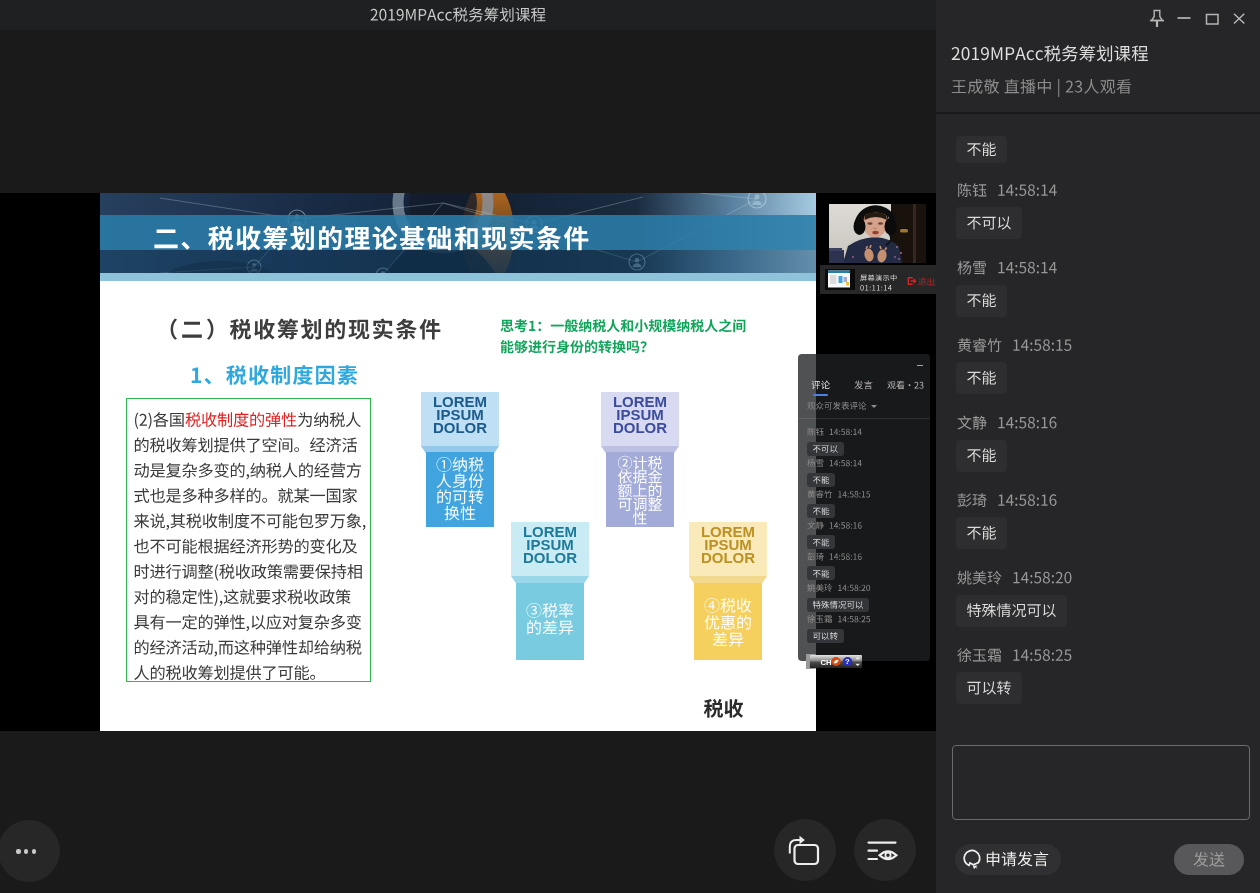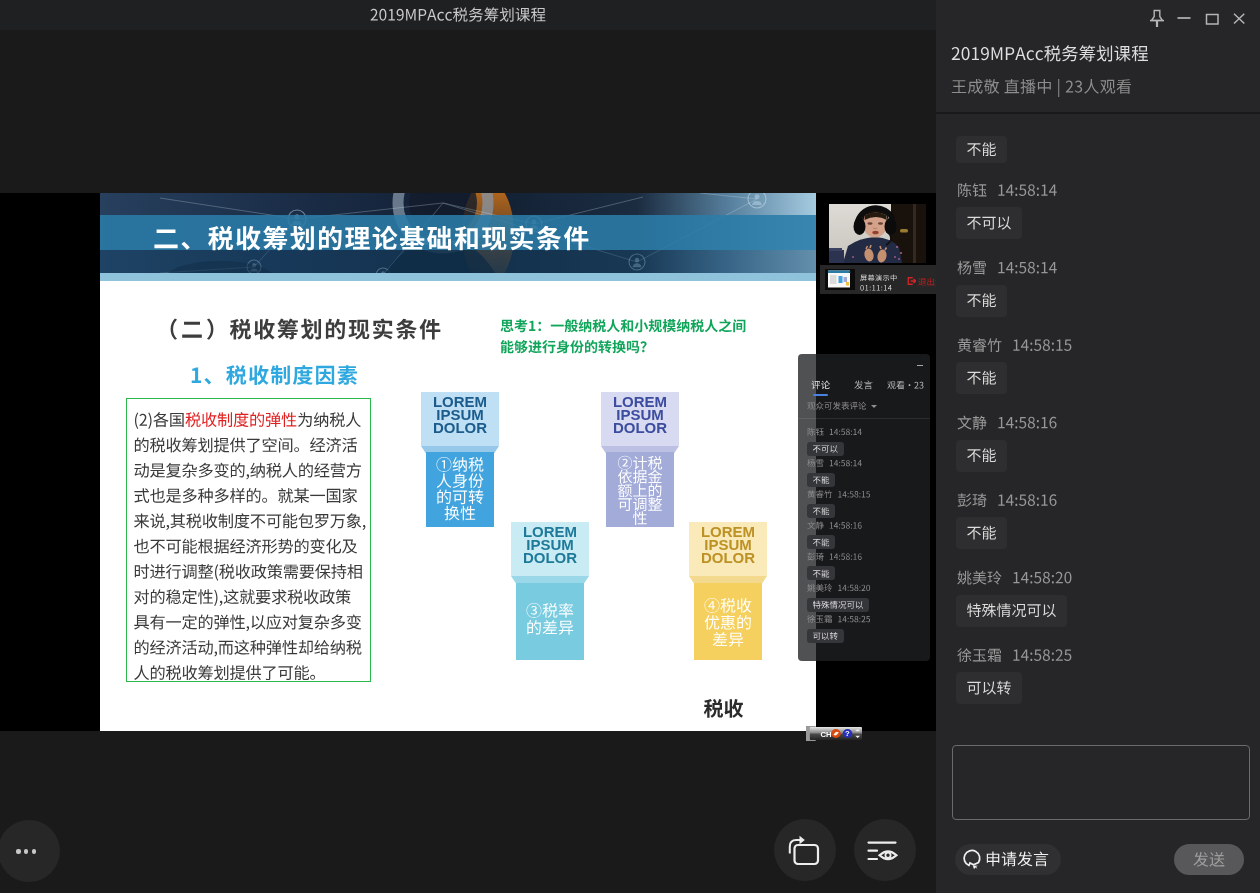--- a/index.html
+++ b/index.html
@@ -166,21 +166,21 @@
 <div style="position:absolute;left:813px;top:393.5px;width:15px;height:2px;background:#4a82e4;border-radius:1px"></div>
 <div style="position:absolute;left:871px;top:405px;width:0;height:0;border-left:3px solid transparent;border-right:3px solid transparent;border-top:3.5px solid #8f8f8f"></div>
 <div style="position:absolute;left:798px;top:417.5px;width:132px;height:1px;background:rgba(255,255,255,0.09)"></div>
 <div style="position:absolute;left:807px;top:441.5px;width:36.5px;height:14px;background:#35363a;border-radius:3px"></div>
 <div style="position:absolute;left:807px;top:472.7px;width:28.0px;height:14px;background:#35363a;border-radius:3px"></div>
 <div style="position:absolute;left:807px;top:503.9px;width:28.0px;height:14px;background:#35363a;border-radius:3px"></div>
 <div style="position:absolute;left:807px;top:535.1px;width:28.0px;height:14px;background:#35363a;border-radius:3px"></div>
 <div style="position:absolute;left:807px;top:566.3px;width:28.0px;height:14px;background:#35363a;border-radius:3px"></div>
 <div style="position:absolute;left:807px;top:597.5px;width:62.0px;height:14px;background:#35363a;border-radius:3px"></div>
 <div style="position:absolute;left:807px;top:628.7px;width:36.5px;height:14px;background:#35363a;border-radius:3px"></div>
-<div style="position:absolute;left:806px;top:726px;width:40px;height:15px"><svg width="56" height="15" viewBox="0 0 58 17" preserveAspectRatio="none" xmlns="http://www.w3.org/2000/svg">
+<div style="position:absolute;left:806px;top:654px;width:40px;height:15px"><svg width="56" height="15" viewBox="0 0 58 17" preserveAspectRatio="none" xmlns="http://www.w3.org/2000/svg">
 <defs>
           <linearGradient id="tg" x1="0" y1="0" x2="0" y2="1">
 <stop offset="0" stop-color="#e8e8e8"></stop>
             <stop offset="0.45" stop-color="#888"></stop>
             <stop offset="0.55" stop-color="#4a4a4a"></stop>
             <stop offset="1" stop-color="#222"></stop>
           </linearGradient>
         </defs>
 <rect x="0" y="0" width="10" height="17" fill="#9a9a9a"></rect>
 <rect x="4" y="1" width="54" height="15" rx="1" fill="url(#tg)"></rect>

